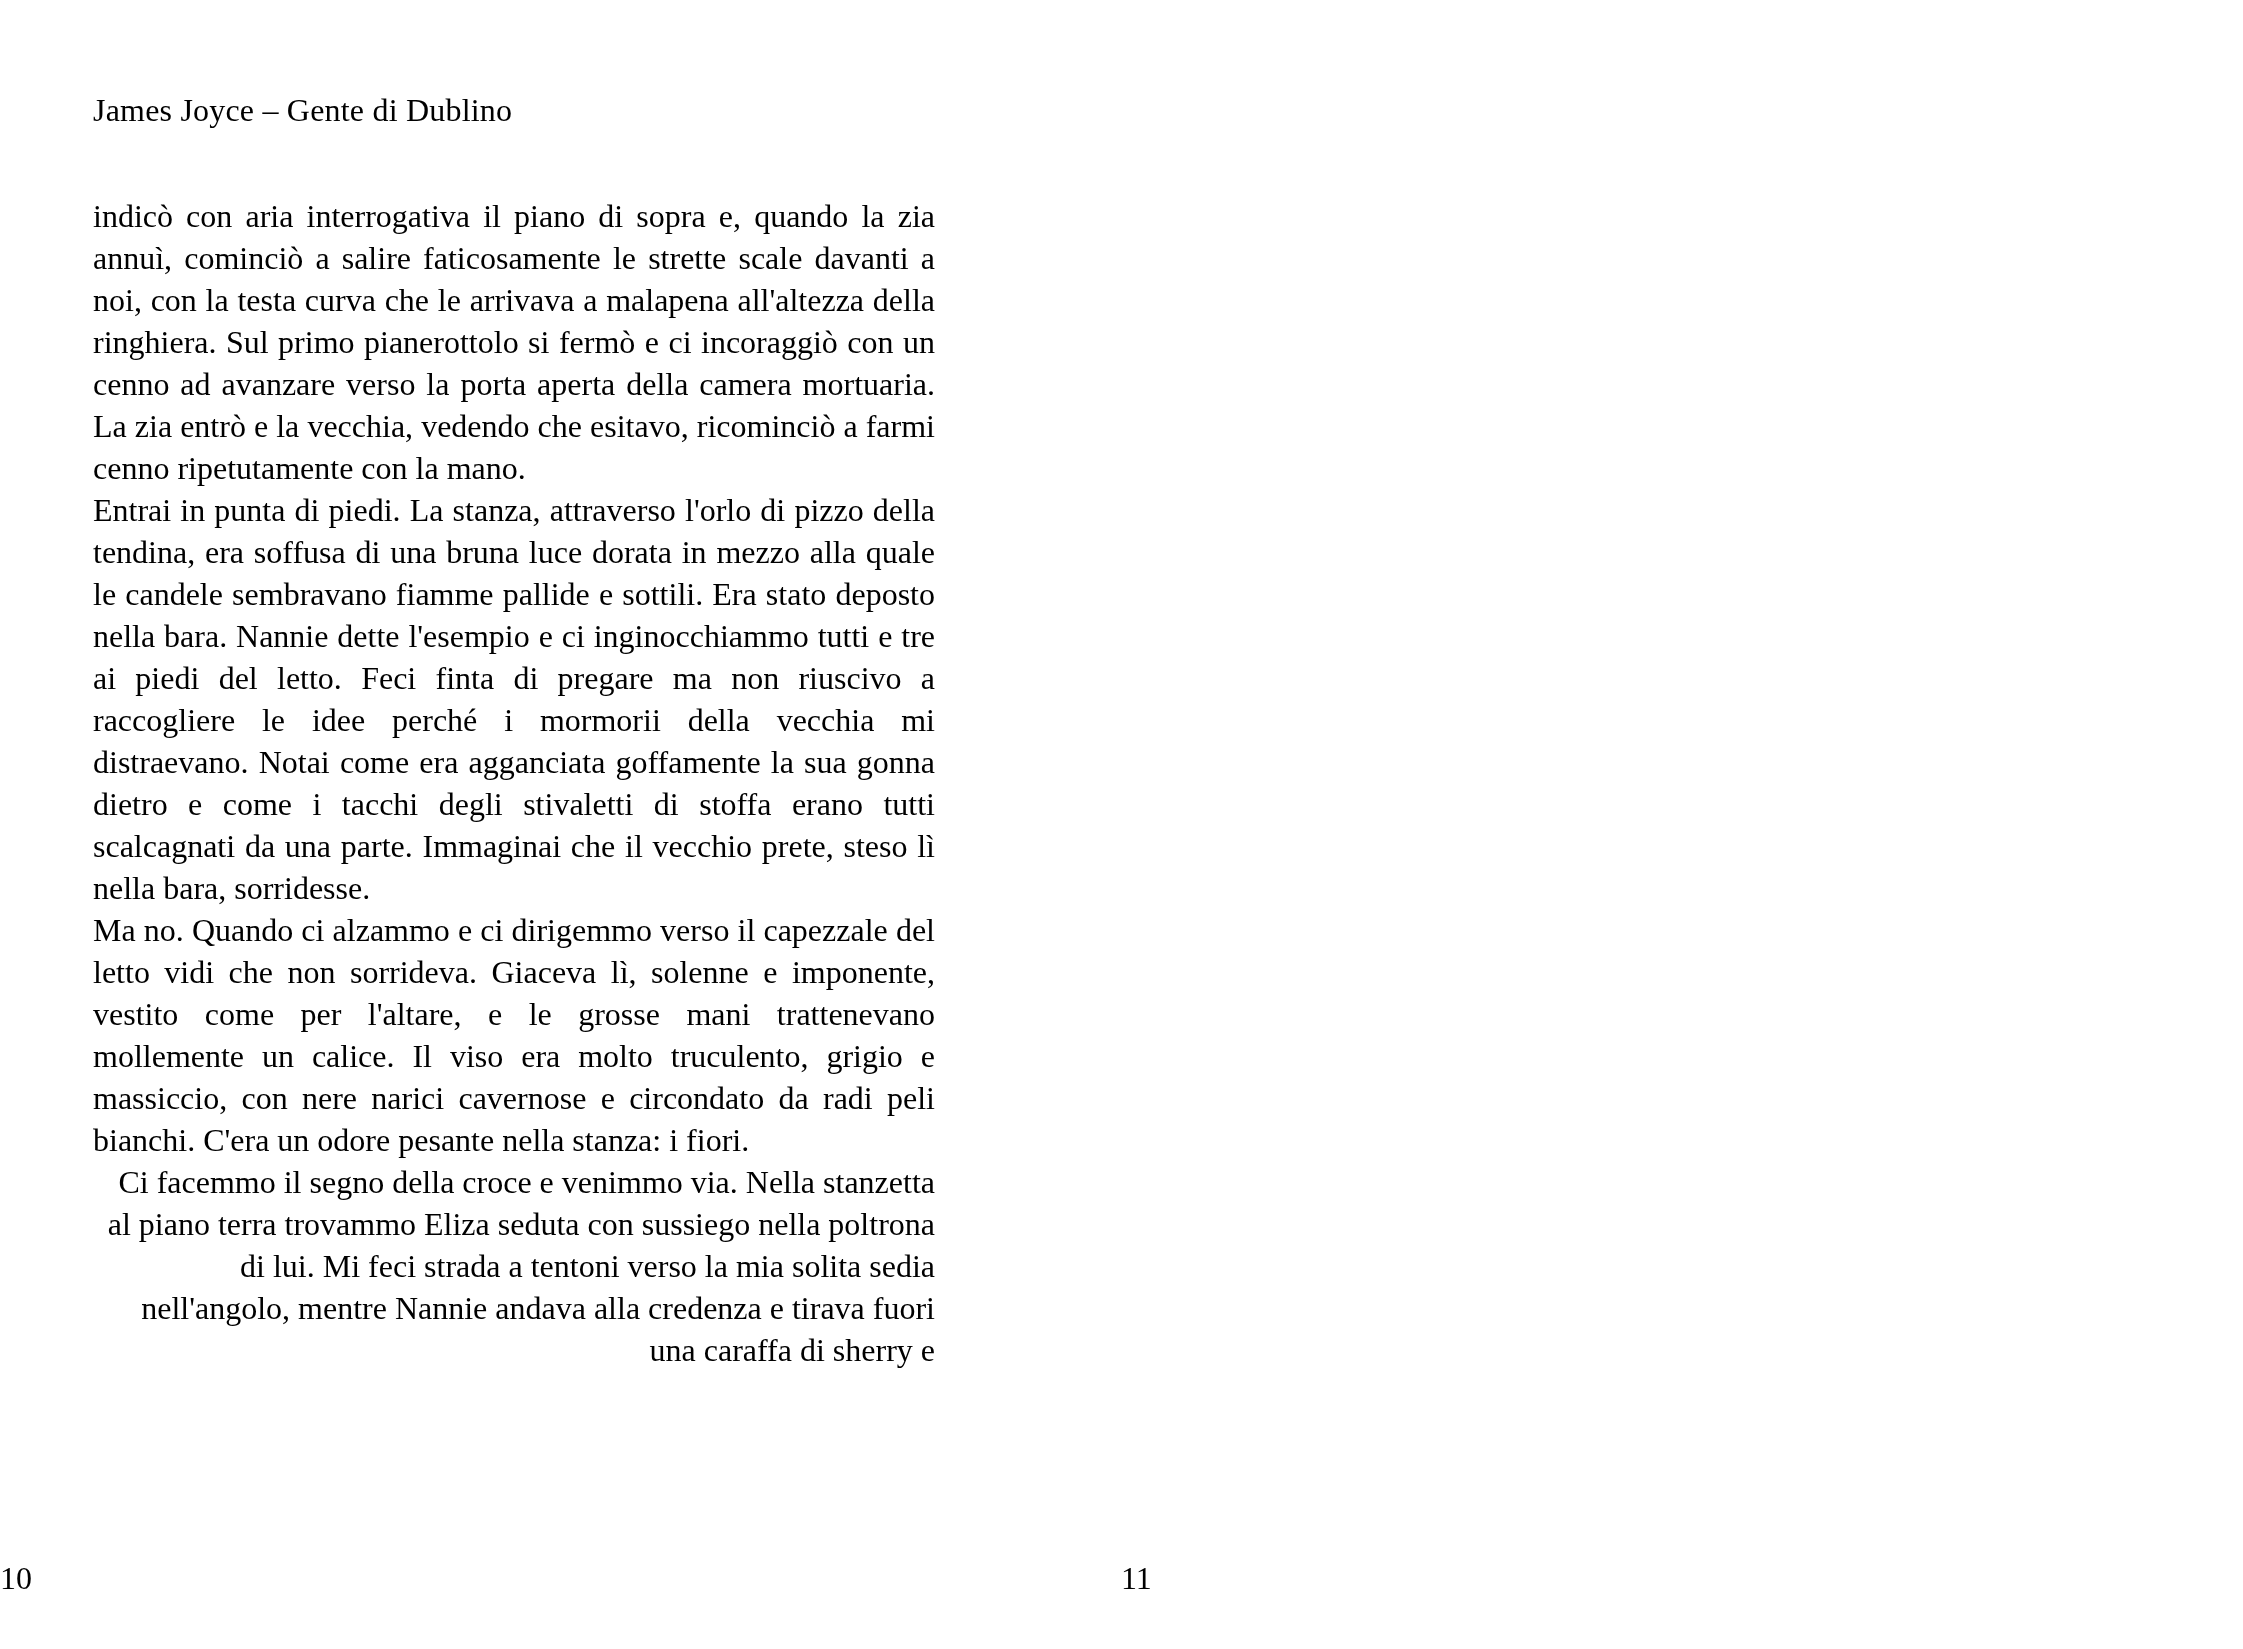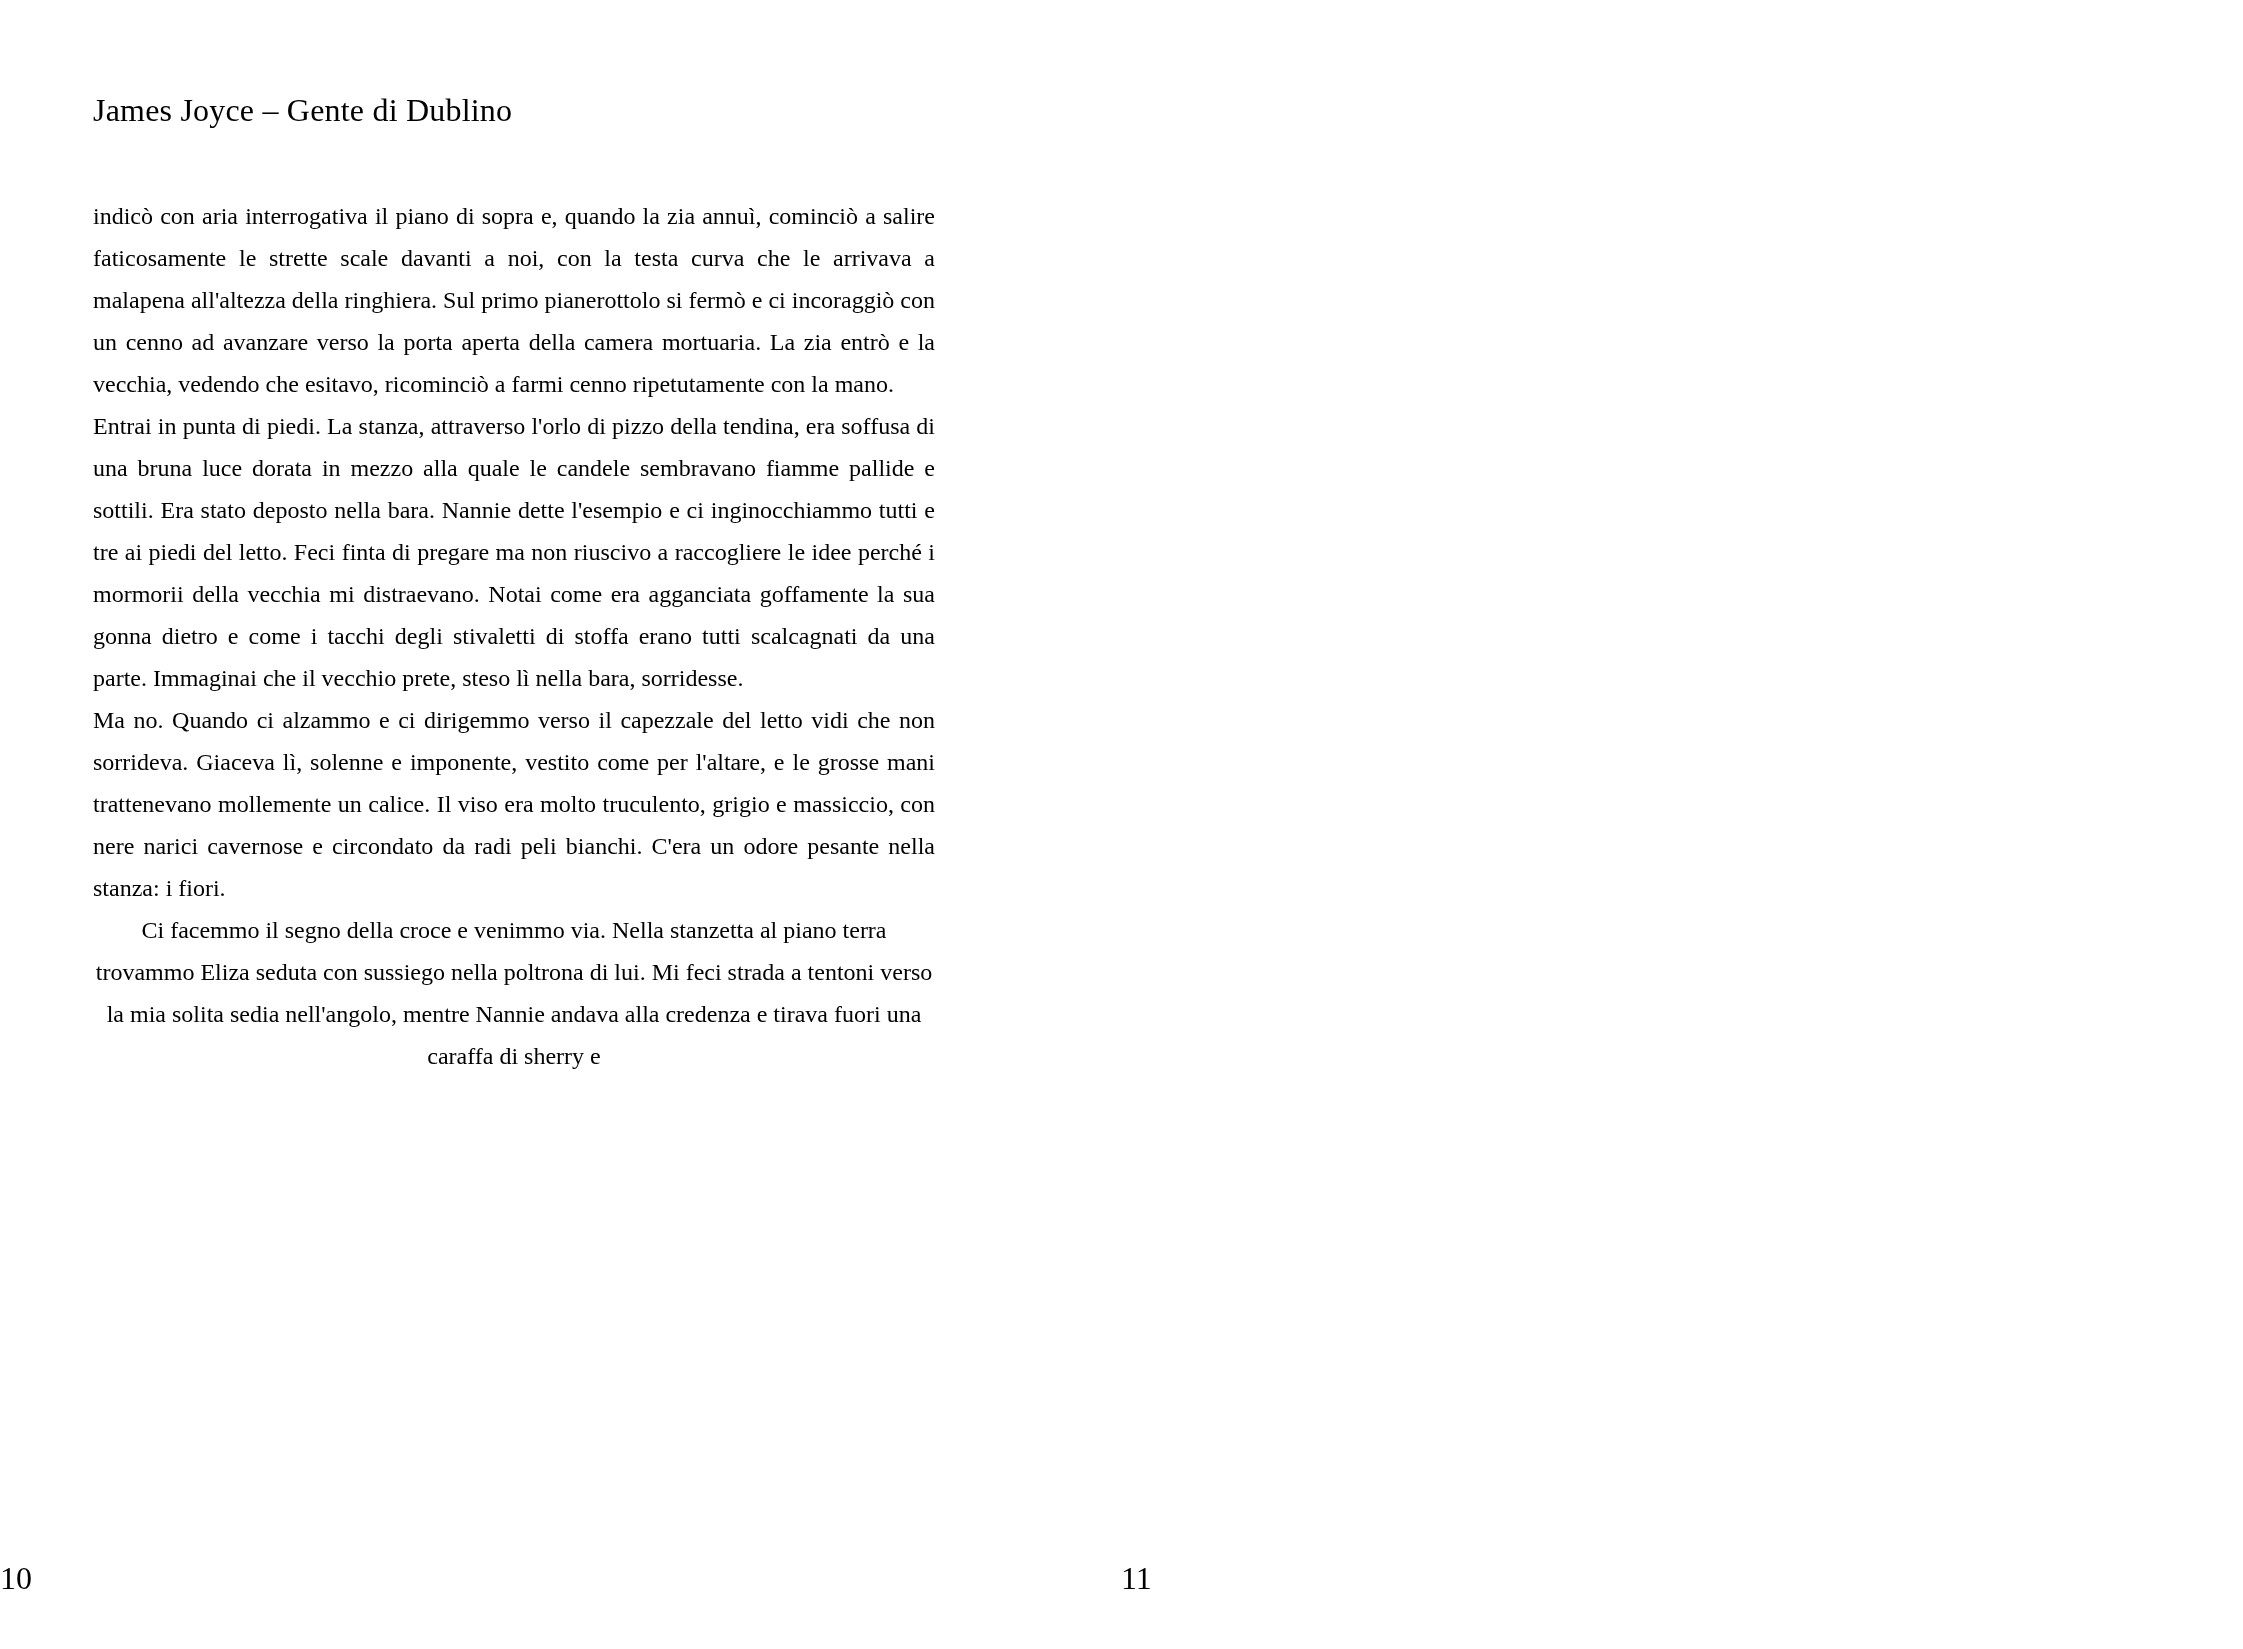--- a/index.html
+++ b/index.html
@@ -40,35 +40,35 @@
     line-height: 1.2;
     letter-spacing: 0.2px;
     white-space: nowrap;
   }
   .page-left .running-head { left: 93px; }
 
   .textblock {
     position: absolute;
     top: 195px;
     width: 842px;
-    font-size: 24px;
+    font-size: 32px;
     line-height: 42px;
     text-align: justify;
     text-justify: inter-word;
     hyphens: none;
   }
   .page-left .textblock { left: 93px; }
 
   .textblock p {
     margin: 0;
     padding: 0;
     text-align: justify;
   }
   .textblock p.last {
-    text-align: center;
+    text-align: right;
   }
   .folio {
     position: absolute;
     bottom: 52px;
     font-size: 32px;
     width: 100%;
   }
   .page-left .folio { left: 0; }
   .page-right .folio { left: 0; margin-top: 16px; }
 </style>

